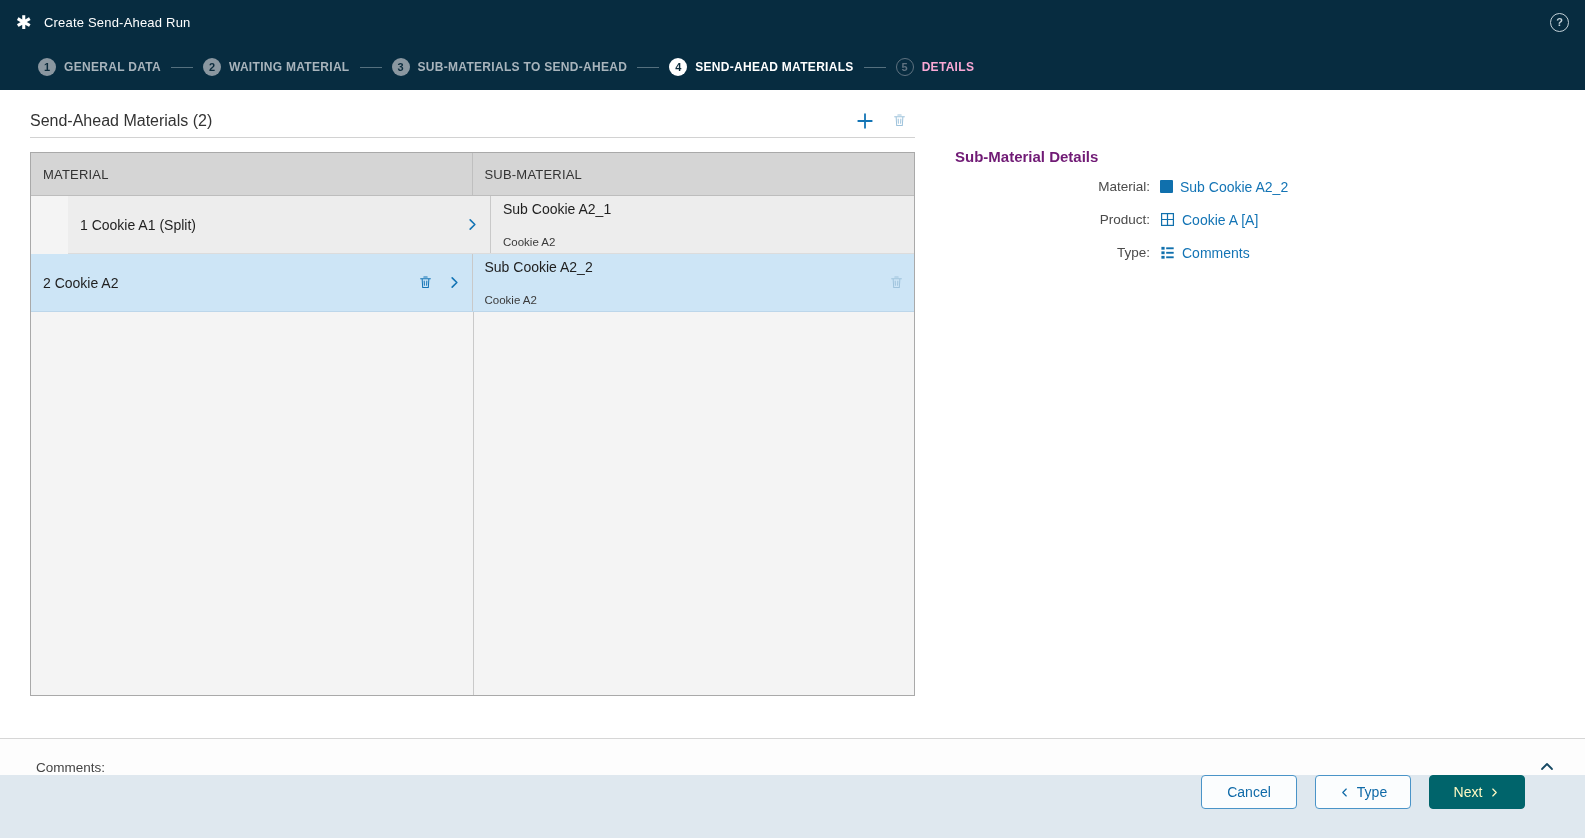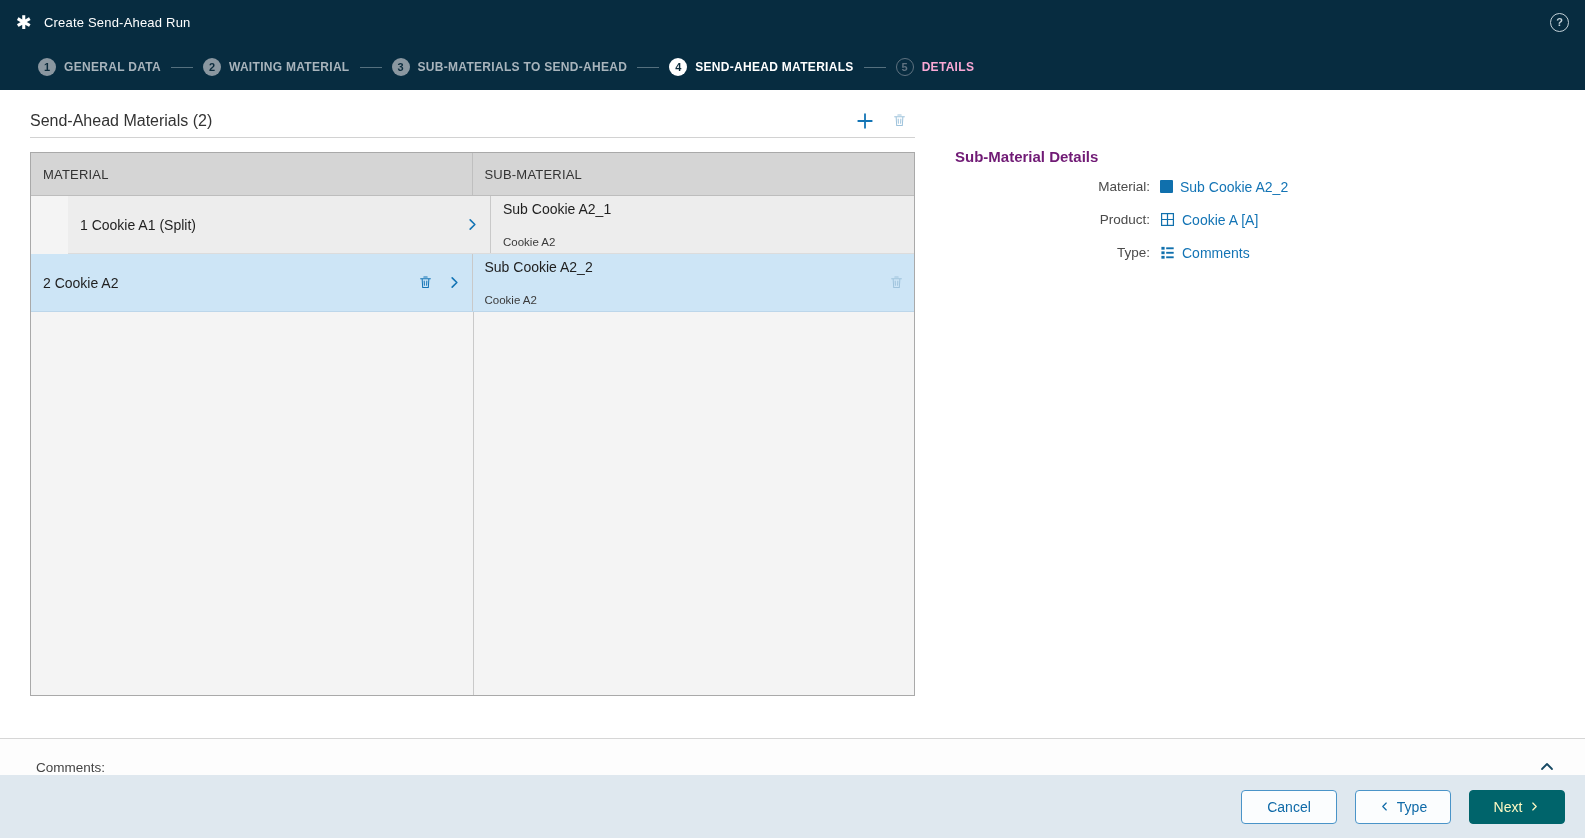--- a/index.html
+++ b/index.html
@@ -81,21 +81,21 @@
   .sq-icon{width:13px;height:13px;background:#1070ad;border-radius:1px;flex:none;}
 
   
   .comments{position:absolute;top:738px;left:0;right:0;height:37px;background:#fdfdfd;
     border-top:1px solid #d6d6d6;display:flex;align-items:flex-end;padding:0 30px 0 36px;}
   .comments-label{font-size:13.5px;color:#444;}
   .collapse-btn{margin-left:auto;background:none;border:none;cursor:pointer;color:#184a64;display:flex;align-items:center;}
 
   
   .footer{position:absolute;top:775px;left:0;right:0;bottom:0;background:var(--footer-bg);
-    display:flex;align-items:center;justify-content:flex-end;gap:18px;padding-right:20px;}
+    display:flex;justify-content:flex-end;gap:18px;padding-right:60px;}
   .btn{height:34px;min-width:96px;border-radius:4px;font-size:14px;cursor:pointer;
     display:flex;align-items:center;justify-content:center;gap:7px;
     font-family:"Liberation Sans","DejaVu Sans",sans-serif;padding:0 14px;}
   .btn-secondary{background:#fbfdfe;border:1px solid #4a94c8;color:#0f6aa8;}
   .btn-primary{background:var(--petrol);border:1px solid var(--petrol);color:#fef9c3;}
 
   svg{display:block;}
 </style>
 </head>
 <body>

